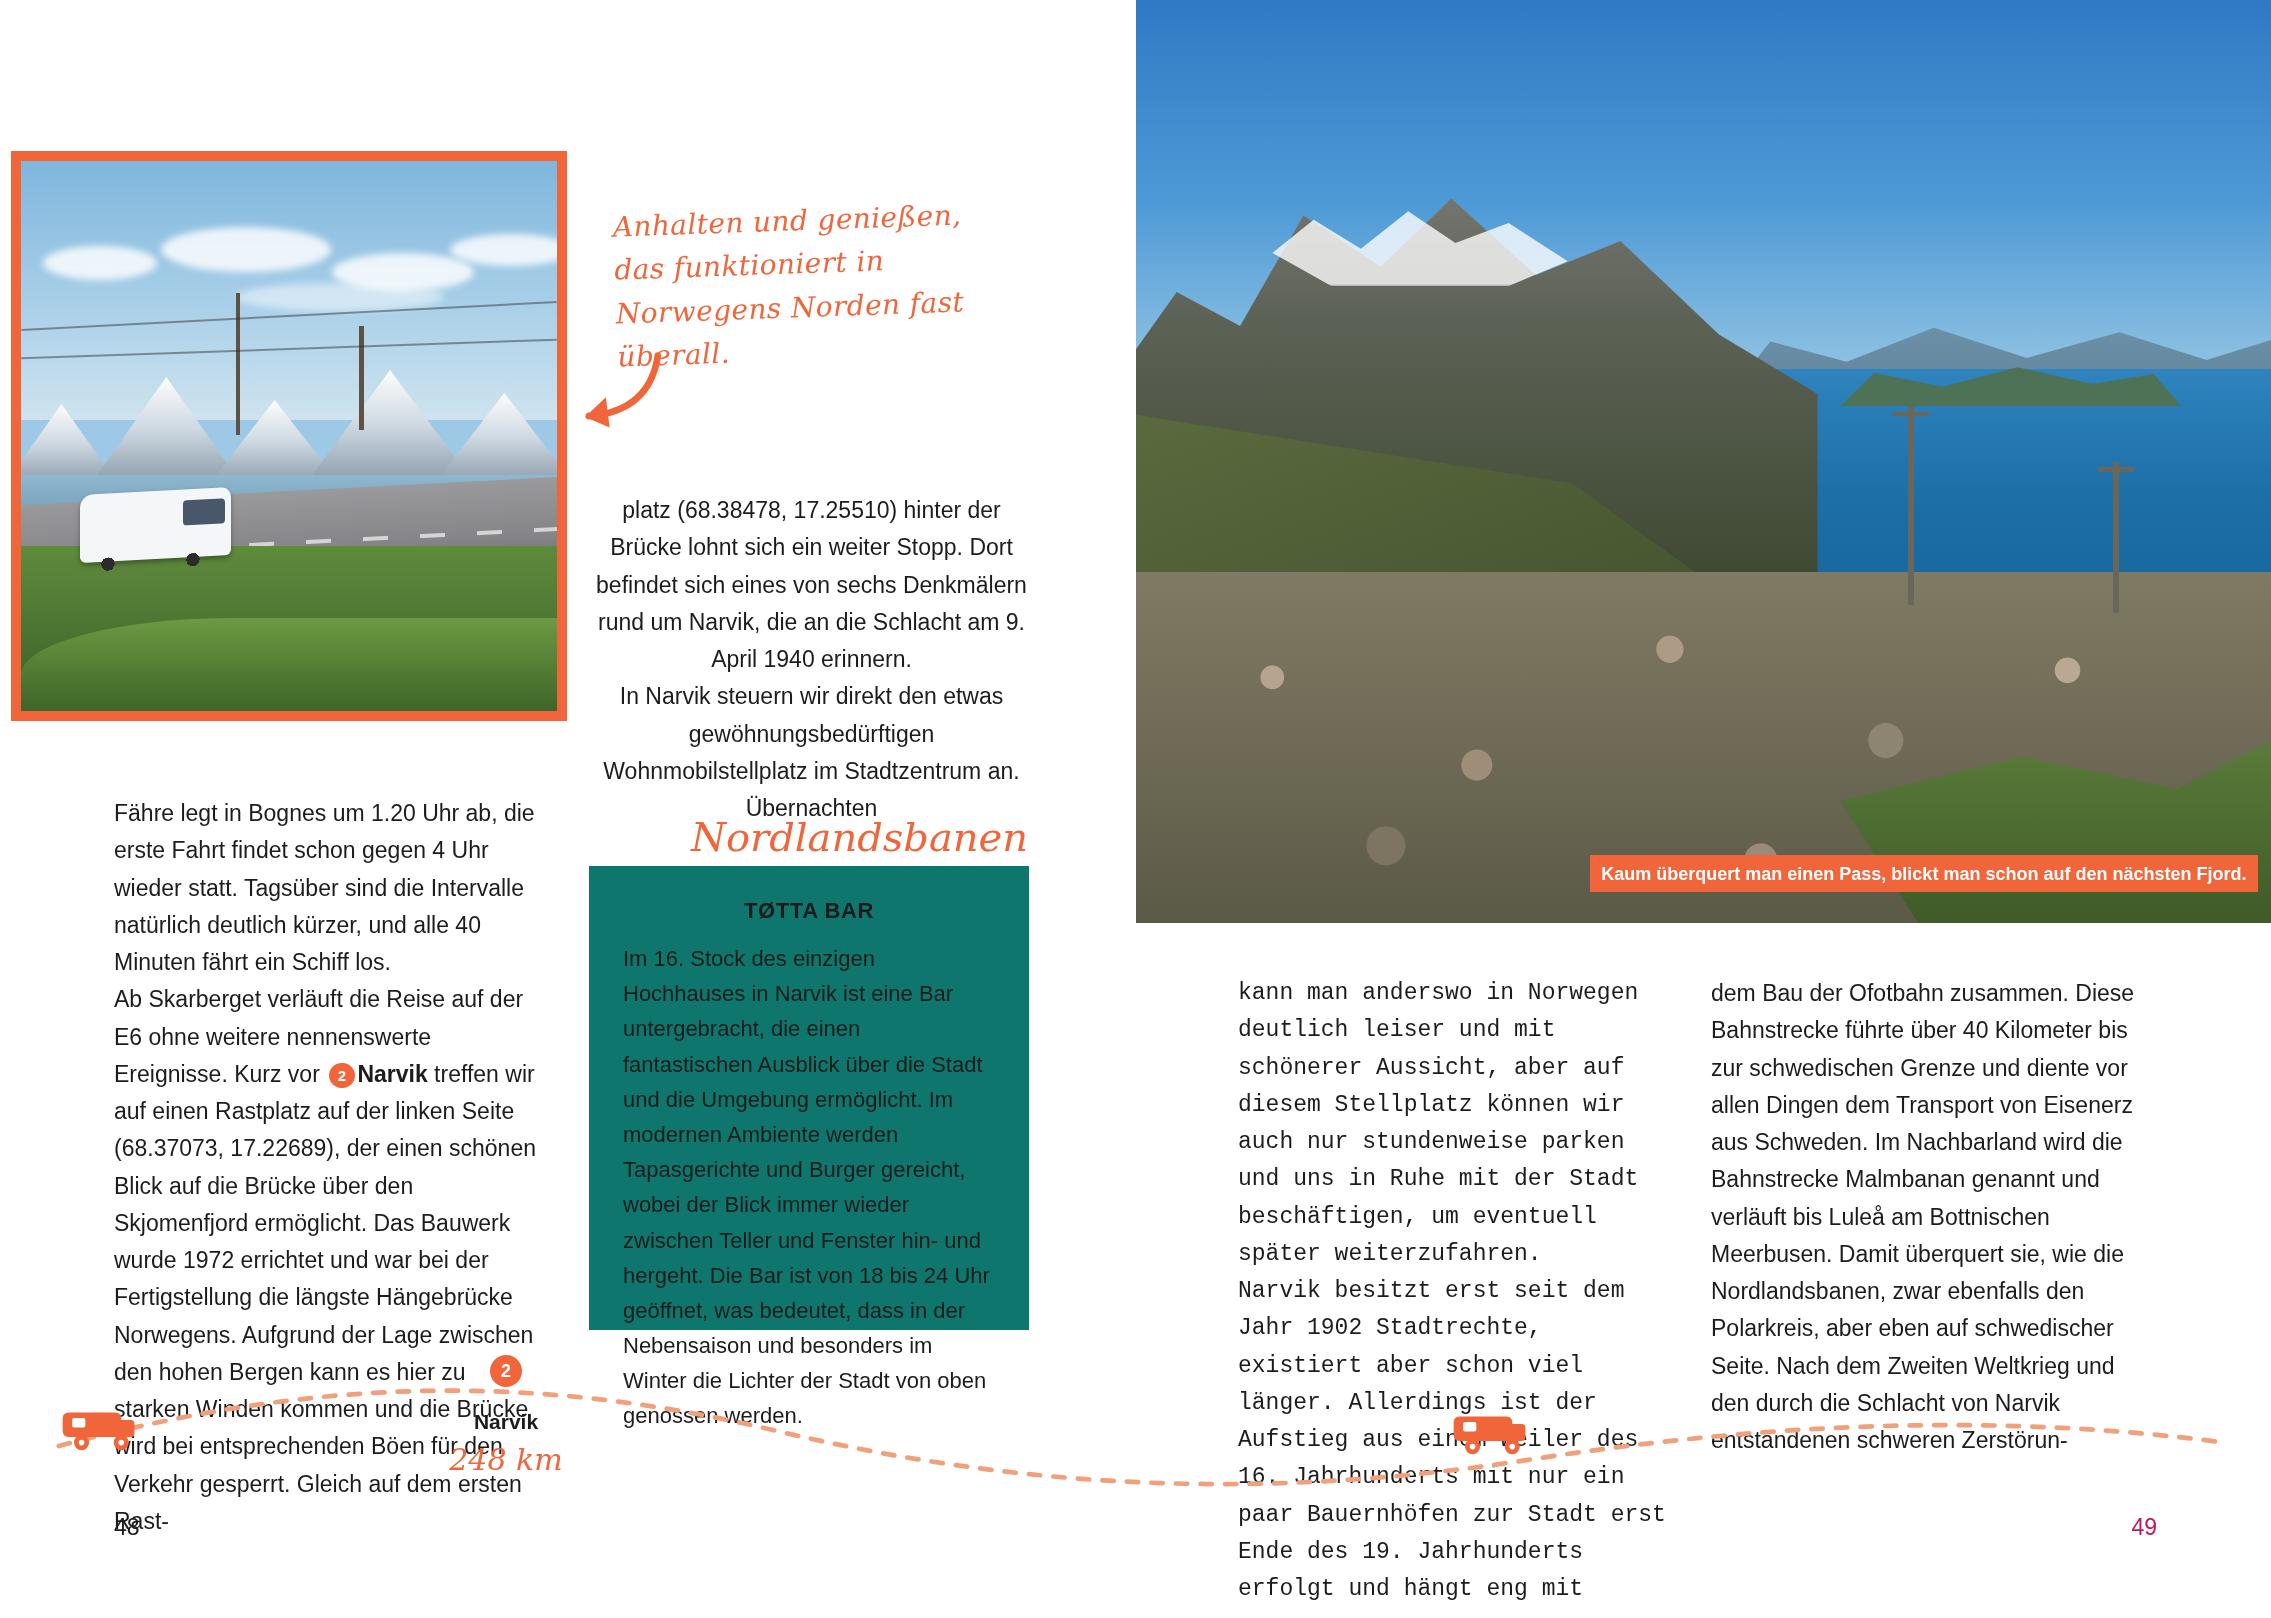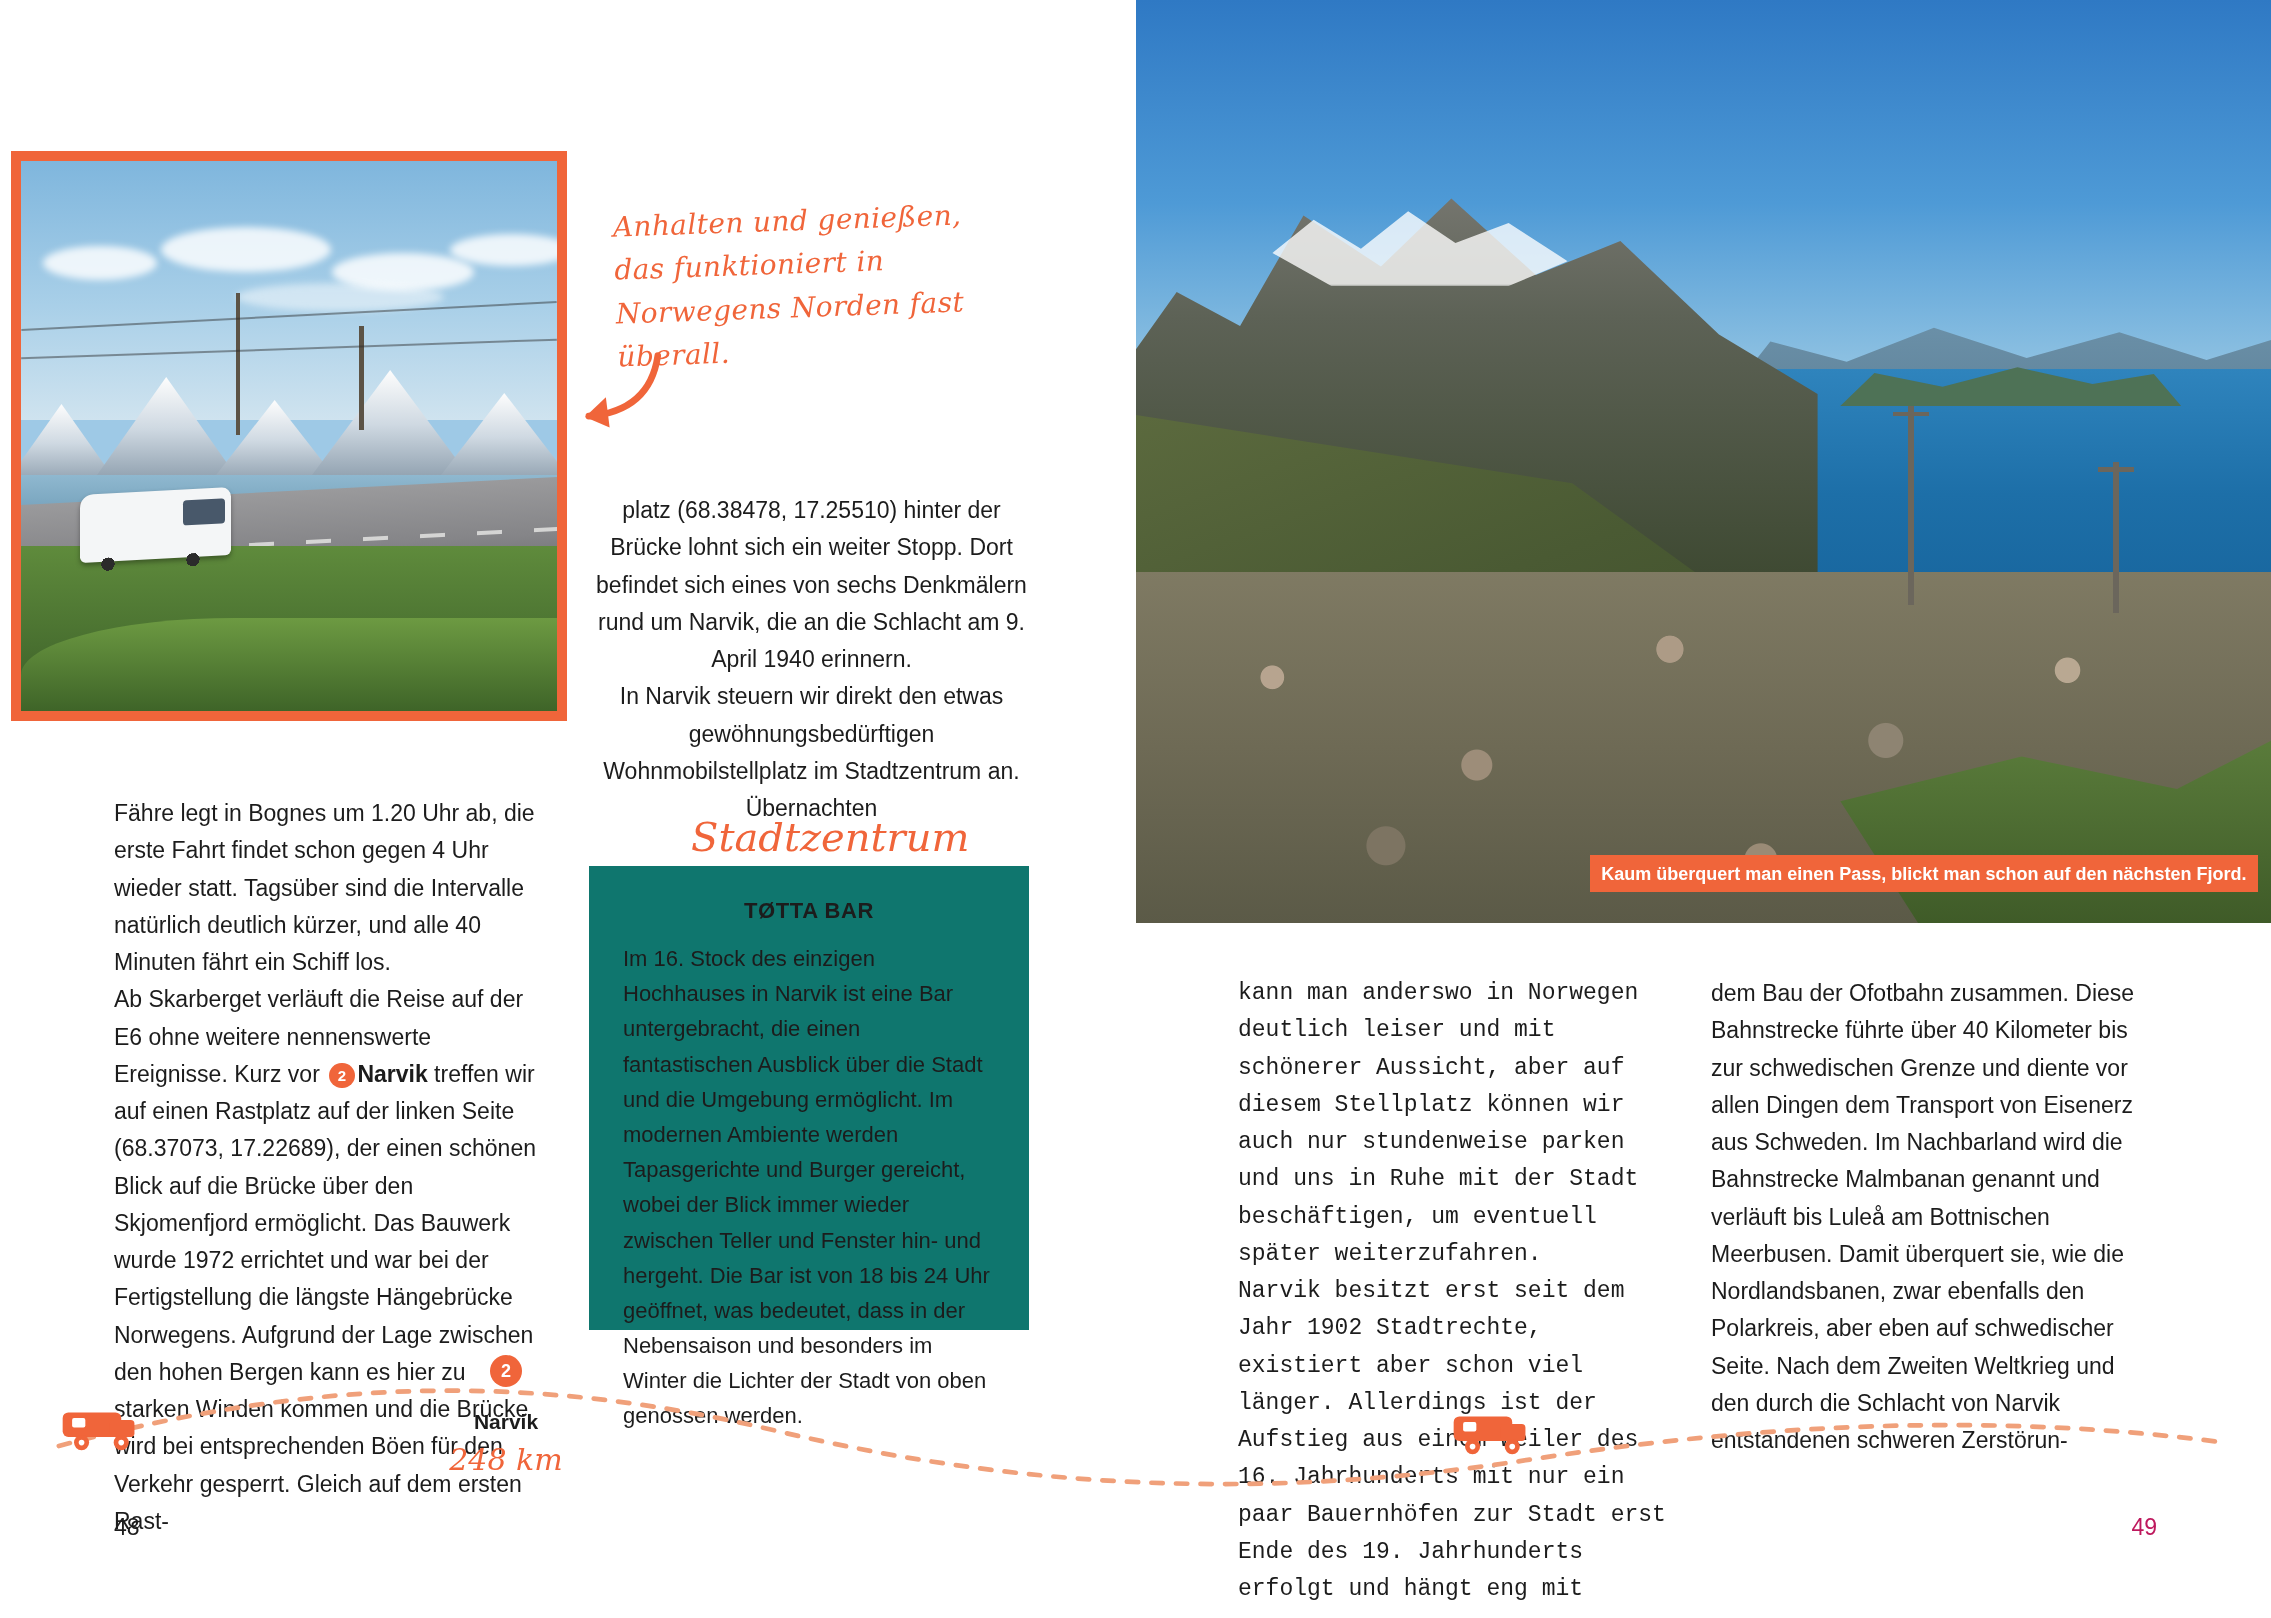--- a/index.html
+++ b/index.html
@@ -366,21 +366,21 @@
     </svg>
 
     <div class="col-intro" style="white-space: pre-line;">platz (68.38478, 17.25510) hinter der Brücke lohnt sich ein weiter Stopp. Dort befindet sich eines von sechs Denkmälern rund um Narvik, die an die Schlacht am 9. April 1940 erinnern.
 In Narvik steuern wir direkt den etwas gewöhnungsbedürftigen Wohnmobilstellplatz im Stadtzentrum an. Übernachten</div>
 
     <div class="col-left-body">
       <span style="white-space: pre-line;">Fähre legt in Bognes um 1.20 Uhr ab, die erste Fahrt findet schon gegen 4 Uhr wieder statt. Tagsüber sind die Intervalle natürlich deutlich kürzer, und alle 40 Minuten fährt ein Schiff los.
 Ab Skarberget verläuft die Reise auf der E6 ohne weitere nennenswerte Ereignisse. Kurz vor </span><span class="marker-num">2</span><span class="bold-place">Narvik</span><span> treffen wir auf einen Rastplatz auf der linken Seite (68.37073, 17.22689), der einen schönen Blick auf die Brücke über den Skjomenfjord ermöglicht. Das Bauwerk wurde 1972 errichtet und war bei der Fertigstellung die längste Hängebrücke Norwegens. Aufgrund der Lage zwischen den hohen Bergen kann es hier zu starken Winden kommen und die Brücke wird bei entsprechenden Böen für den Verkehr gesperrt. Gleich auf dem ersten Rast-</span>
     </div>
 
-    <div class="culinary-title">Stadtzentrum</div>
+    <div class="culinary-title">Nordlandsbanen</div>
 
     <div class="culinary-box">
       <h3>TØTTA BAR</h3>
       <p>Im 16. Stock des einzigen Hochhauses in Narvik ist eine Bar untergebracht, die einen fantastischen Ausblick über die Stadt und die Umgebung ermöglicht. Im modernen Ambiente werden Tapasgerichte und Burger gereicht, wobei der Blick immer wieder zwischen Teller und Fenster hin- und hergeht. Die Bar ist von 18 bis 24 Uhr geöffnet, was bedeutet, dass in der Nebensaison und besonders im Winter die Lichter der Stadt von oben genossen werden.</p>
     </div>
 
     <div class="folio-left">48</div>
   </div>
 
   <div class="right-page"></div>

